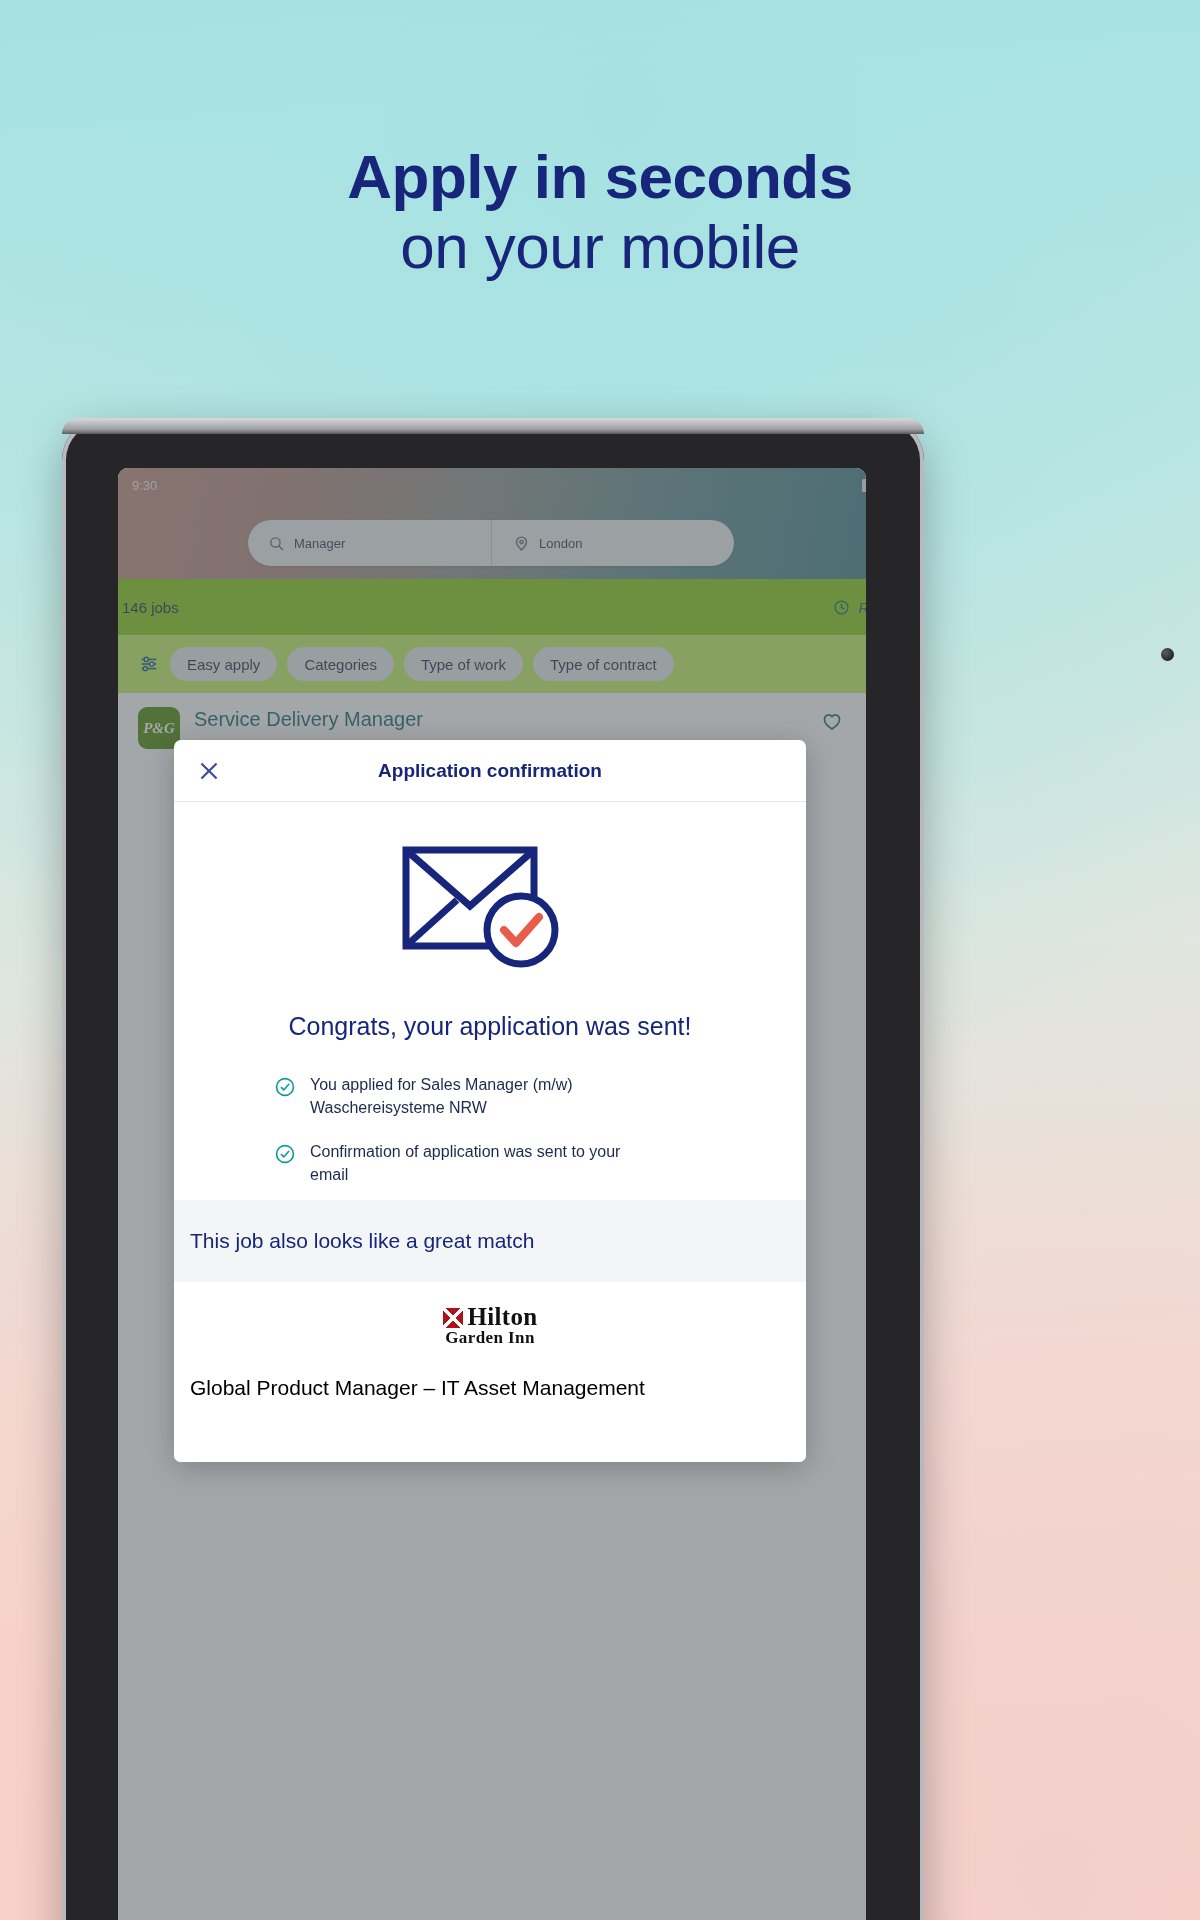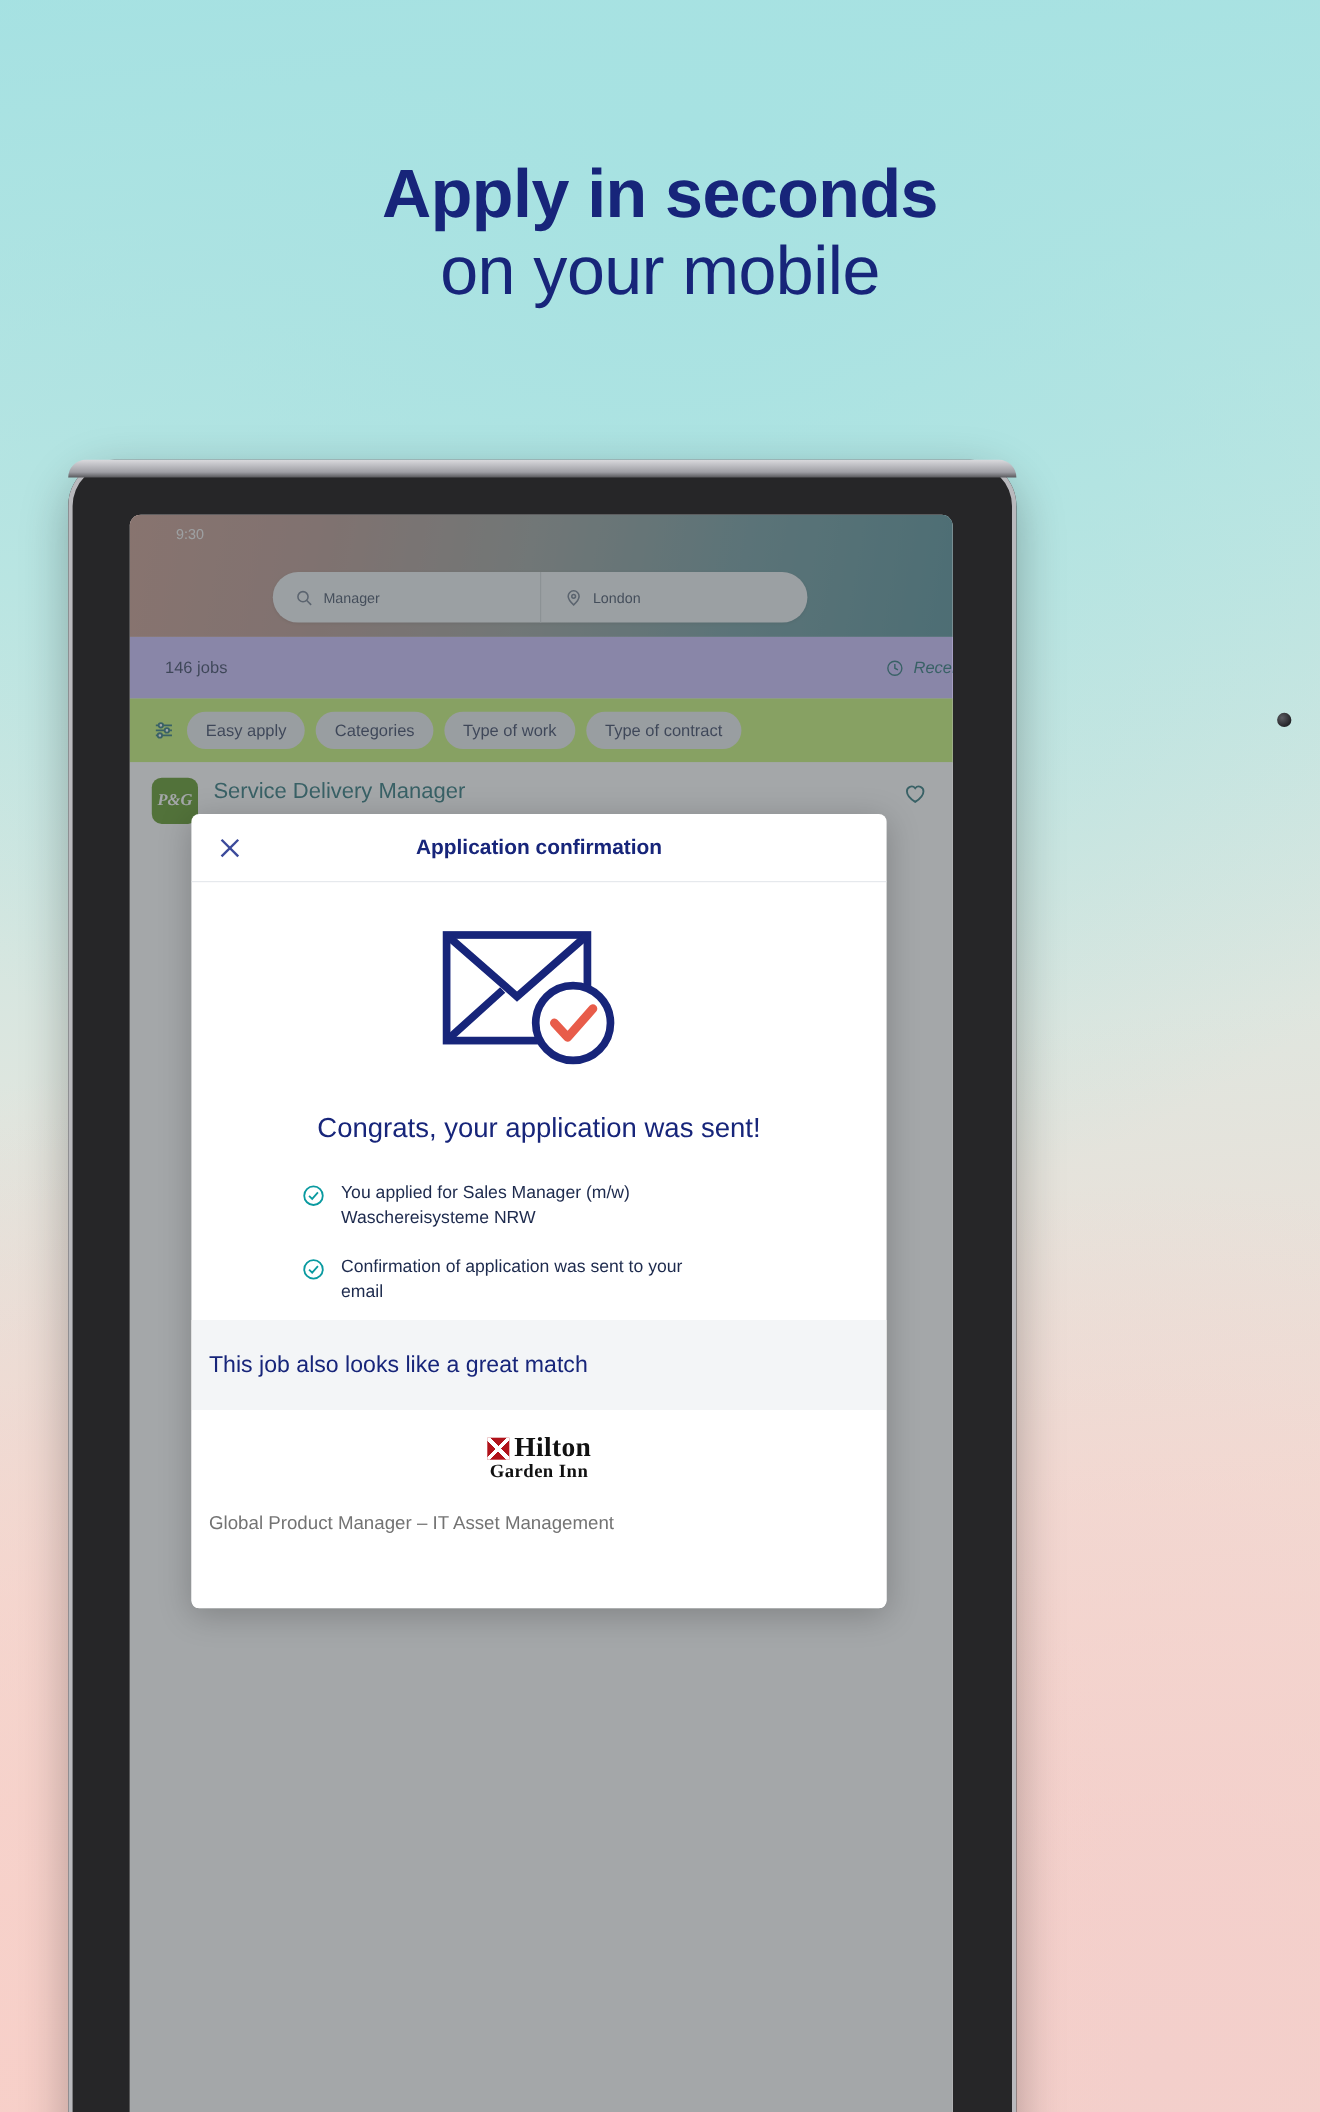--- a/index.html
+++ b/index.html
@@ -57,21 +57,21 @@
   }
 
   
   #app-header {
     position:absolute; left:0; top:0; width:748px; height:111px;
     background:linear-gradient(100deg,#c08e7f 0%,#b08a80 22%,#8f9490 48%,#5d8d92 74%,#3f818b 100%);
   }
   #statusbar {
     position:absolute; left:0; top:0; width:800px; height:34px;
     display:flex; align-items:center; justify-content:space-between;
-    padding:0 14px; color:#f0f0f0; font-size:13px;margin-left:28px;
+    padding:0 14px; color:#f0f0f0; font-size:13px;
   }
   #statusbar .icons { display:flex; align-items:center; gap:5px; }
   .sb-batt { width:7px; height:13px; background:#e8e8e8; border-radius:1.5px; }
   .sb-wifi { width:0;height:0;border-left:7px solid transparent;border-right:7px solid transparent;border-bottom:10px solid #e8e8e8; }
   .sb-sig  { width:0;height:0;border-left:11px solid transparent;border-bottom:11px solid #e8e8e8; }
 
   
   #searchbar {
     position:absolute; left:130px; top:52px;
     width:486px; height:46px; background:#eceff1;
@@ -79,22 +79,22 @@
     box-shadow:0 1px 3px rgba(0,0,0,.13);
   }
   .sfield { display:flex; align-items:center; gap:9px; height:100%; padding:0 0 0 20px; }
   .sfield.kw { width:243px; }
   .sfield.loc { width:243px; border-left:1px solid #c7ccd0; padding-left:21px; }
   .sfield span.txt { font-size:13px; color:#2b3a52; }
 
   
   #resultsbar {
     position:absolute; left:0; top:111px; width:857px; height:56px;
-    background:#c4b5fd; display:flex; align-items:center;
-    justify-content:space-between; padding:0 32px;
+    background:#84cc16; display:flex; align-items:center;
+    justify-content:space-between; padding:0 4px;
   }
   #jobs-count { font-size:15px; color:#1d2a4d; }
   #recent { display:flex; align-items:center; gap:8px; font-size:15px; color:#12656b;font-style:italic; }
 
   
   #chips {
     position:absolute; left:0; top:167px; width:748px; height:58px;
     display:flex; align-items:center; gap:10px; padding:0 20px;
     background:#bef264; overflow:hidden;
   }
@@ -164,21 +164,21 @@
   .hilton .h1 { font-size:25px; font-weight:bold; letter-spacing:.3px; }
   .hilton .h2 { font-size:17px; font-weight:bold; letter-spacing:.4px; }
   .hilton-mark {
     display:inline-block; width:20px; height:20px; background:#b0121a;
     margin-right:5px; vertical-align:-3px;
     background-image:
       linear-gradient(45deg, transparent 44%, #fff 44%, #fff 56%, transparent 56%),
       linear-gradient(-45deg, transparent 44%, #fff 44%, #fff 56%, transparent 56%);
   }
   #match-job {
-    padding:28px 16px 0 16px; font-size:17px; color:#737373; line-height:1.3;
+    padding:28px 16px 0 16px; font-size:21px; color:#000000; line-height:1.3;
   }
 </style>
 </head>
 <body>
 
 <div id="backdrop"></div>
 
 <div id="headline">
   <div class="l1">Apply in seconds</div>
   <div class="l2">on your mobile</div>

